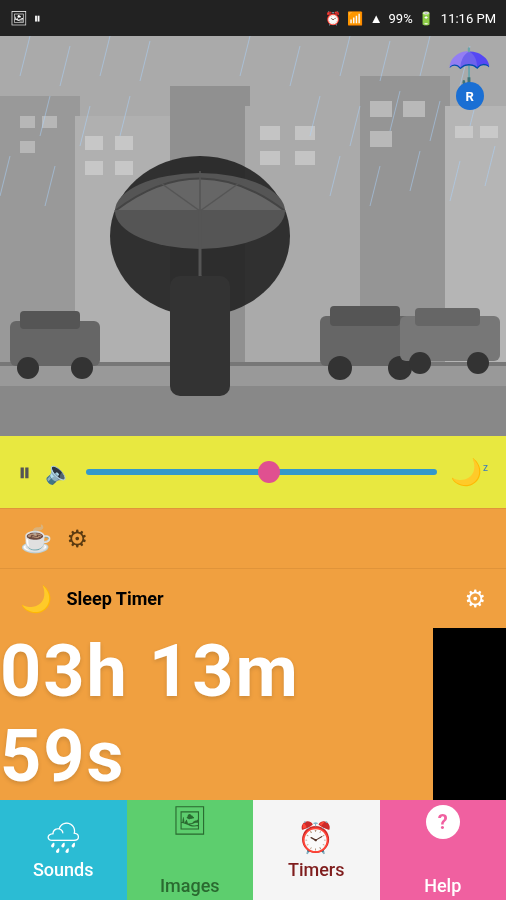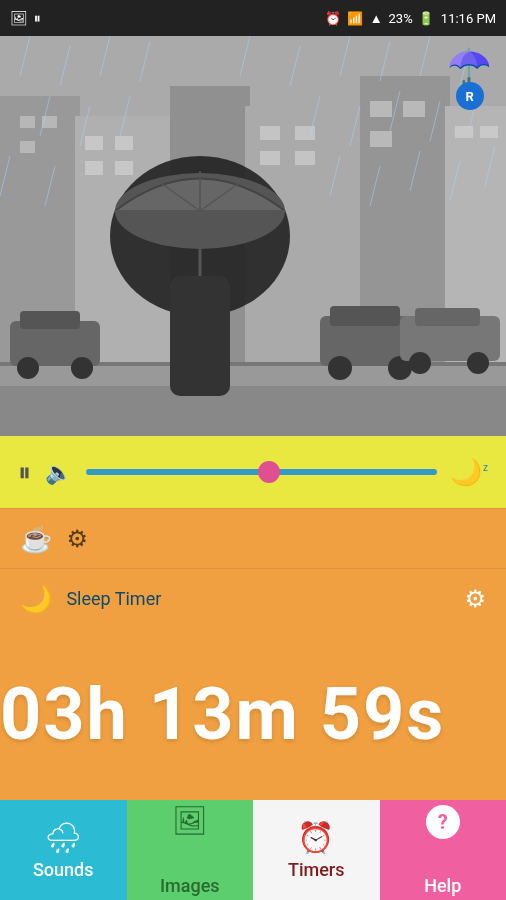--- a/index.html
+++ b/index.html
@@ -168,35 +168,35 @@
       font-size: 26px;
       margin-right: 14px;
       color: #5a3a10;
     }
     .timer-row-label {
       flex: 1;
       font-size: 18px;
       color: #5a3a10;
     }
     #sleep-timer-row .timer-row-label {
-      font-weight: normal;
-      color: #0c4a6e;
+      font-weight: bold;
+      color: #000000;
     }
     .timer-settings-icon {
       font-size: 24px;
       color: #5a3a10;
       cursor: pointer;
     }
 
     
     #countdown-display {
       position: absolute;
       top: 628px;
       left: 0;
-      width: 506px;
+      width: 433px;
       height: 172px;
       background: #f0a040;
       display: flex;
       align-items: center;
       justify-content: flex-start;
     }
     .countdown-text {
       font-size: 72px;
       font-weight: bold;
       color: #fff;
@@ -248,21 +248,21 @@
 
 <div id="status-bar">
   <div class="status-left">
     <span class="status-icon">🖼</span>
     <span class="status-icon">⏸</span>
   </div>
   <div class="status-right">
     <span>⏰</span>
     <span>📶</span>
     <span>▲</span>
-    <span>23%</span>
+    <span>99%</span>
     <span>🔋</span>
     <span style="font-weight:400;">11:16 PM</span>
   </div>
 </div>
 
 <div id="hero-image">
   <div class="rain-bg">
 
     <svg viewBox="0 0 506 400" xmlns="http://www.w3.org/2000/svg">
 

